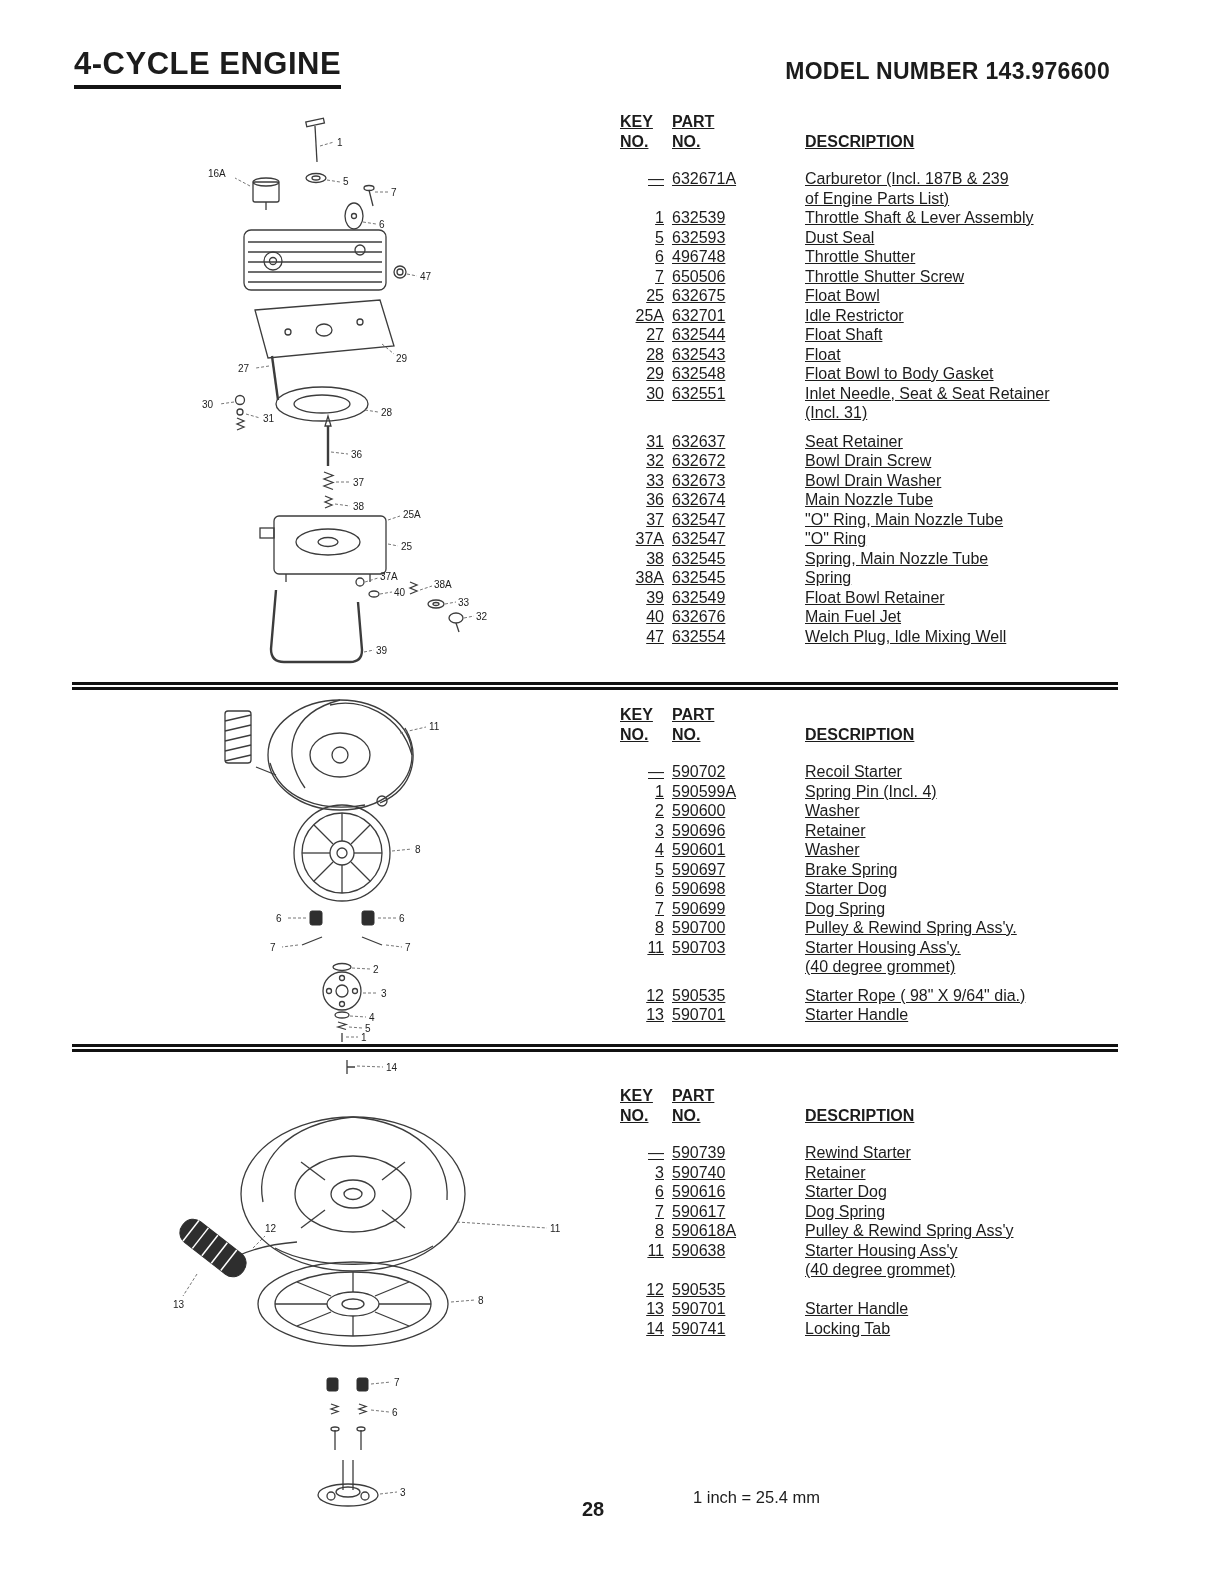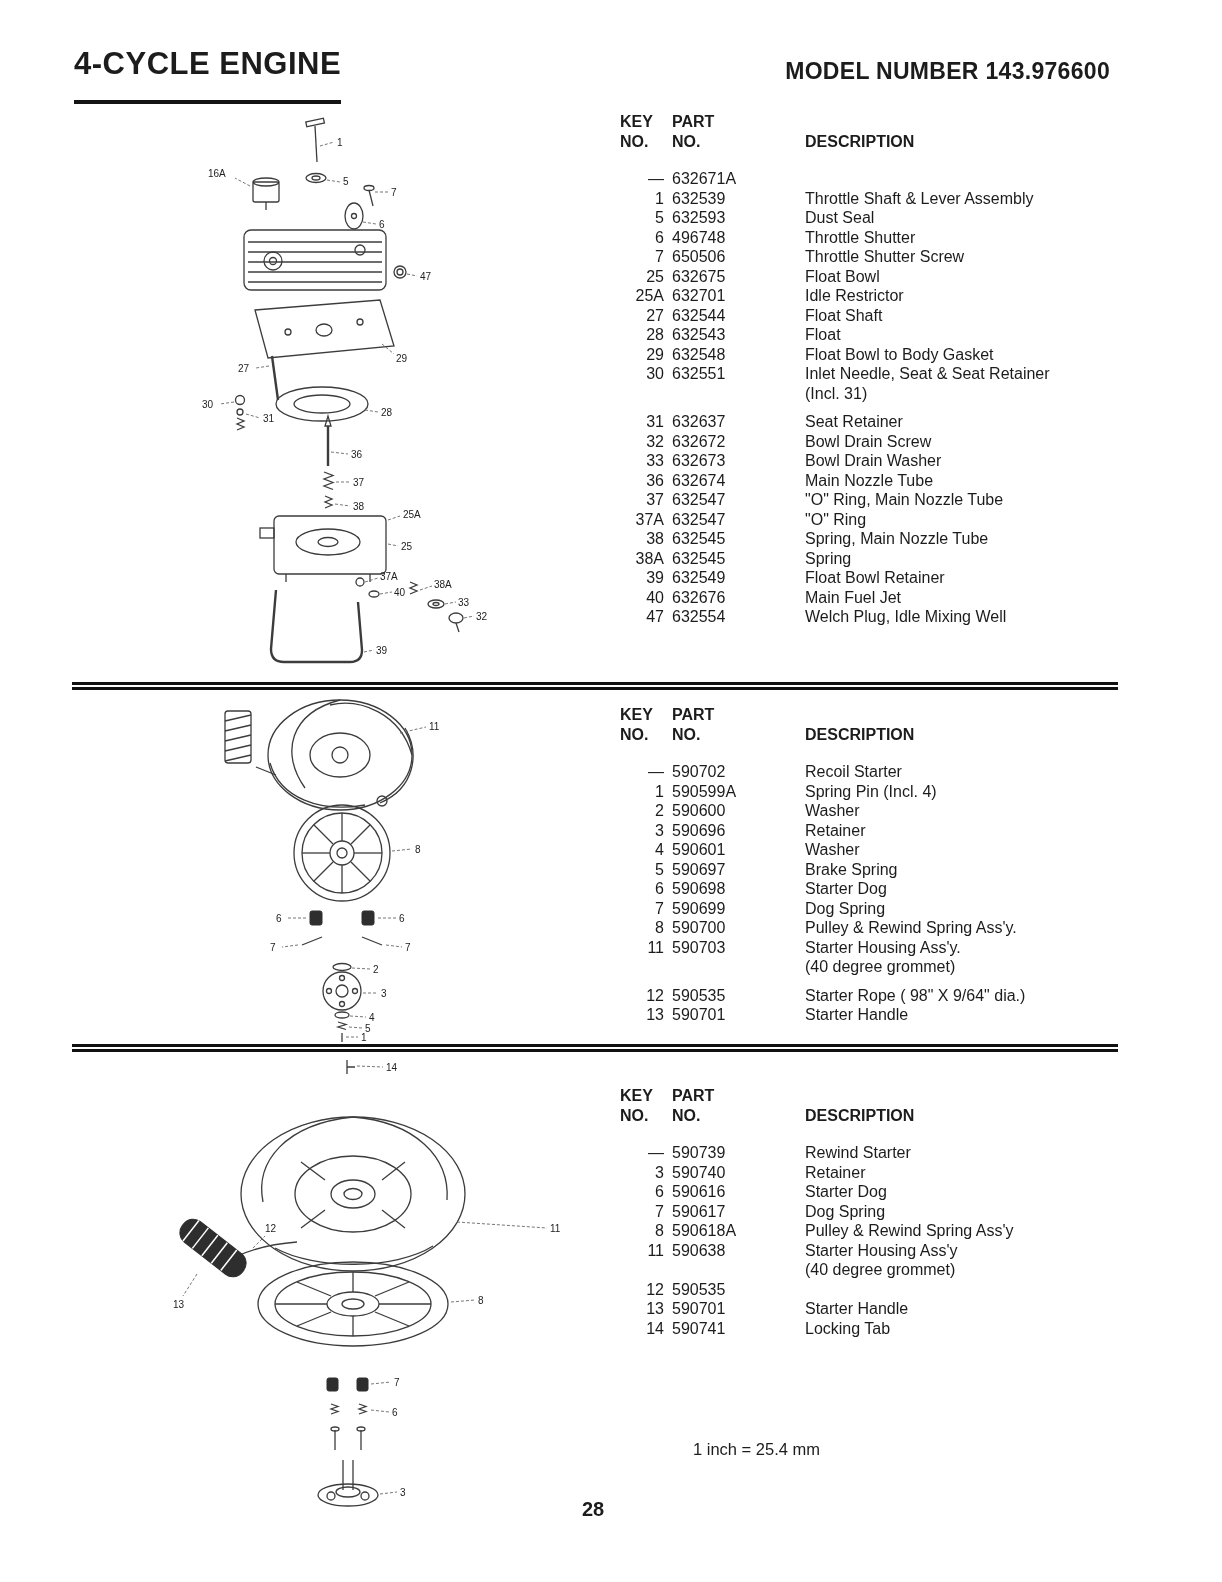--- a/index.html
+++ b/index.html
@@ -5,46 +5,46 @@
   * { margin:0; padding:0; box-sizing:border-box; }
   html,body { background:#ffffff; }
   body {
     width:1222px; height:1582px; position:relative;
     font-family:"Liberation Sans", sans-serif;
     color:#1c1c1c;
   }
   .page-title {
     position:absolute; left:74px; top:46px;
     font-size:31px; font-weight:bold; letter-spacing:0.5px;
-    border-bottom:4px solid #141414; padding-bottom:18px;
+    border-bottom:4px solid #141414; padding-bottom:3px;
   }
   .model-number {
     position:absolute; right:112px; top:58px;
     font-size:23px; font-weight:bold; letter-spacing:0.3px;
   }
-  .parts-table { position:absolute; font-size:16px; line-height:19.5px; width:495px; }
+  .parts-table { position:absolute; font-size:16px; line-height:19.5px; width:495px;text-decoration:underline; }
   .p-row { display:grid; grid-template-columns:44px 125px 1fr; column-gap:8px; }
   .p-row.gap { margin-top:9px; }
   .c-key { text-align:right; }
   .c-key.hdr-left { text-align:left; }
   .hdr { font-weight:bold; }
   .t-body { margin-top:18px; }
   .section-divider {
     position:absolute; left:72px; width:1046px; height:8px;
     border-top:3px solid #111; border-bottom:3px solid #111;
   }
   .diagram { position:absolute; }
   .ln { stroke:#3c3c3c; fill:none; stroke-width:1.3; }
   .thick { stroke-width:2.4; }
   .fill-dark { fill:#2e2e2e; stroke:#2e2e2e; }
   .co { font-size:10px; fill:#222; font-family:"Liberation Sans", sans-serif; }
   .leader { stroke:#666; stroke-width:0.9; fill:none; stroke-dasharray:3 2; }
   .note { position:absolute; left:622px; top:1438px; font-size:16.5px; line-height:22px; }
   .note-label { font-weight:bold; }
-  .note-line2 { margin-left:71px; }
+  .note-line2 { margin-left:71px;margin-top:48px; }
   .page-number { position:absolute; left:582px; top:1498px; font-size:20px; font-weight:bold; }
 </style>
 </head>
 <body>
 
 <div class="page-title">4-CYCLE ENGINE</div>
 <div class="model-number">MODEL NUMBER 143.976600</div>
 
 <svg class="diagram" style="left:60px; top:104px;" width="540" height="575" viewBox="0 0 540 575">
 
@@ -190,20 +190,21 @@
       <span class="c-key hdr hdr-left">NO.</span>
       <span class="hdr">NO.</span>
       <span class="hdr">DESCRIPTION</span>
     </div>
   </div>
   <div class="t-body">
 
       <div class="p-row">
         <span class="c-key">—</span>
         <span>632671A</span>
+        <span>Carburetor (Incl. 187B &amp; 239<br>of Engine Parts List)</span>
       </div>
 
       <div class="p-row">
         <span class="c-key">1</span>
         <span>632539</span>
         <span>Throttle Shaft &amp; Lever Assembly</span>
       </div>
 
       <div class="p-row">
         <span class="c-key">5</span>

